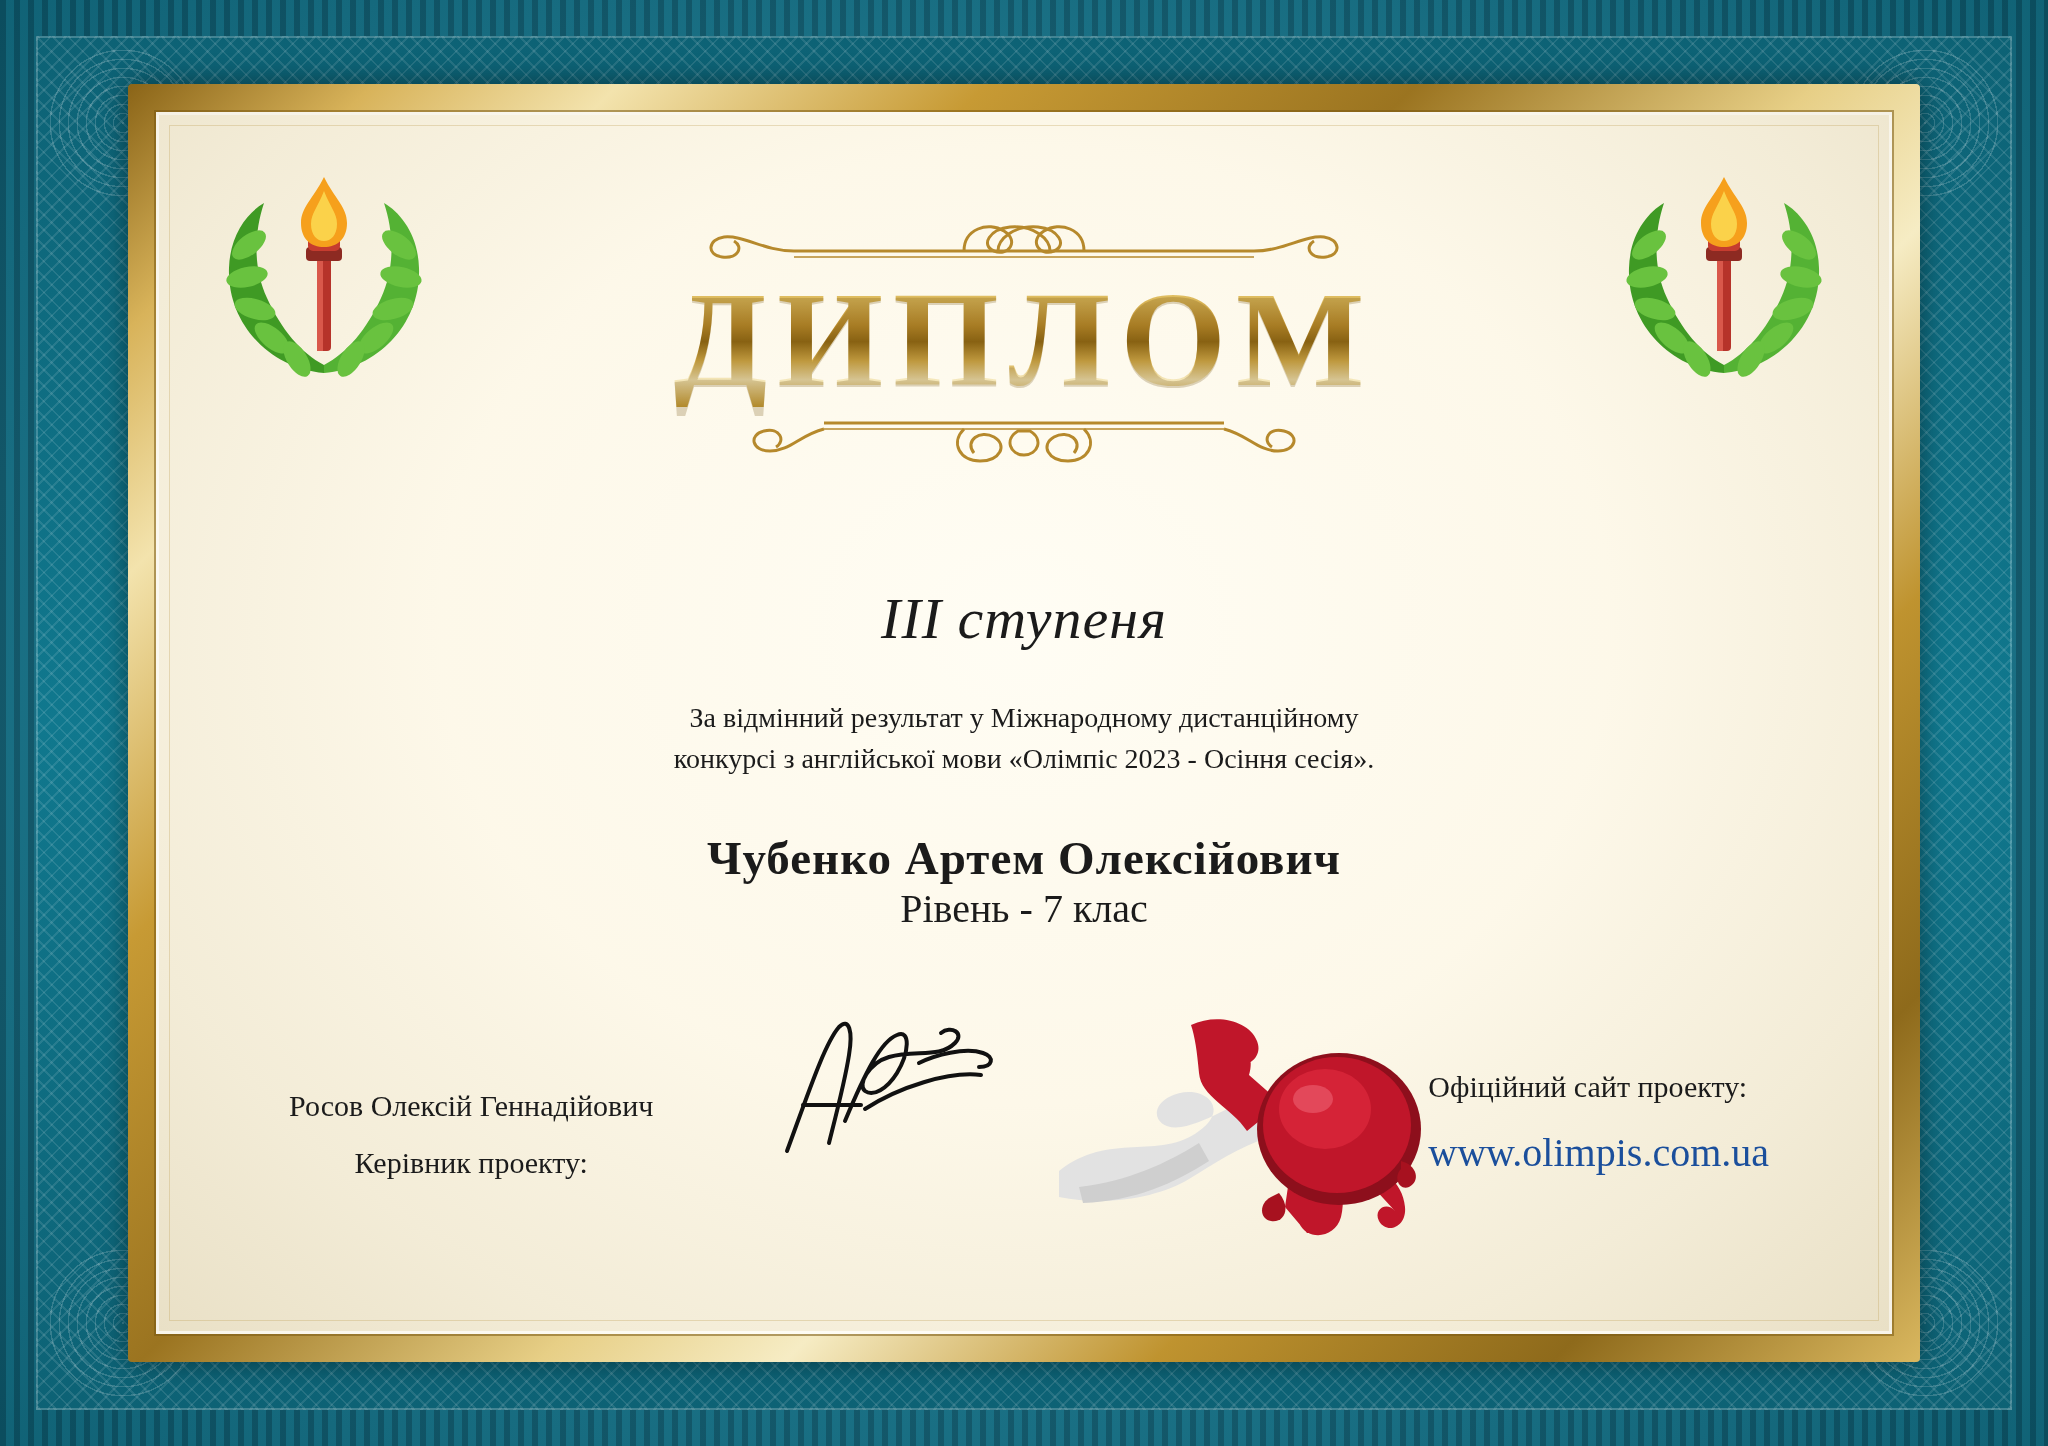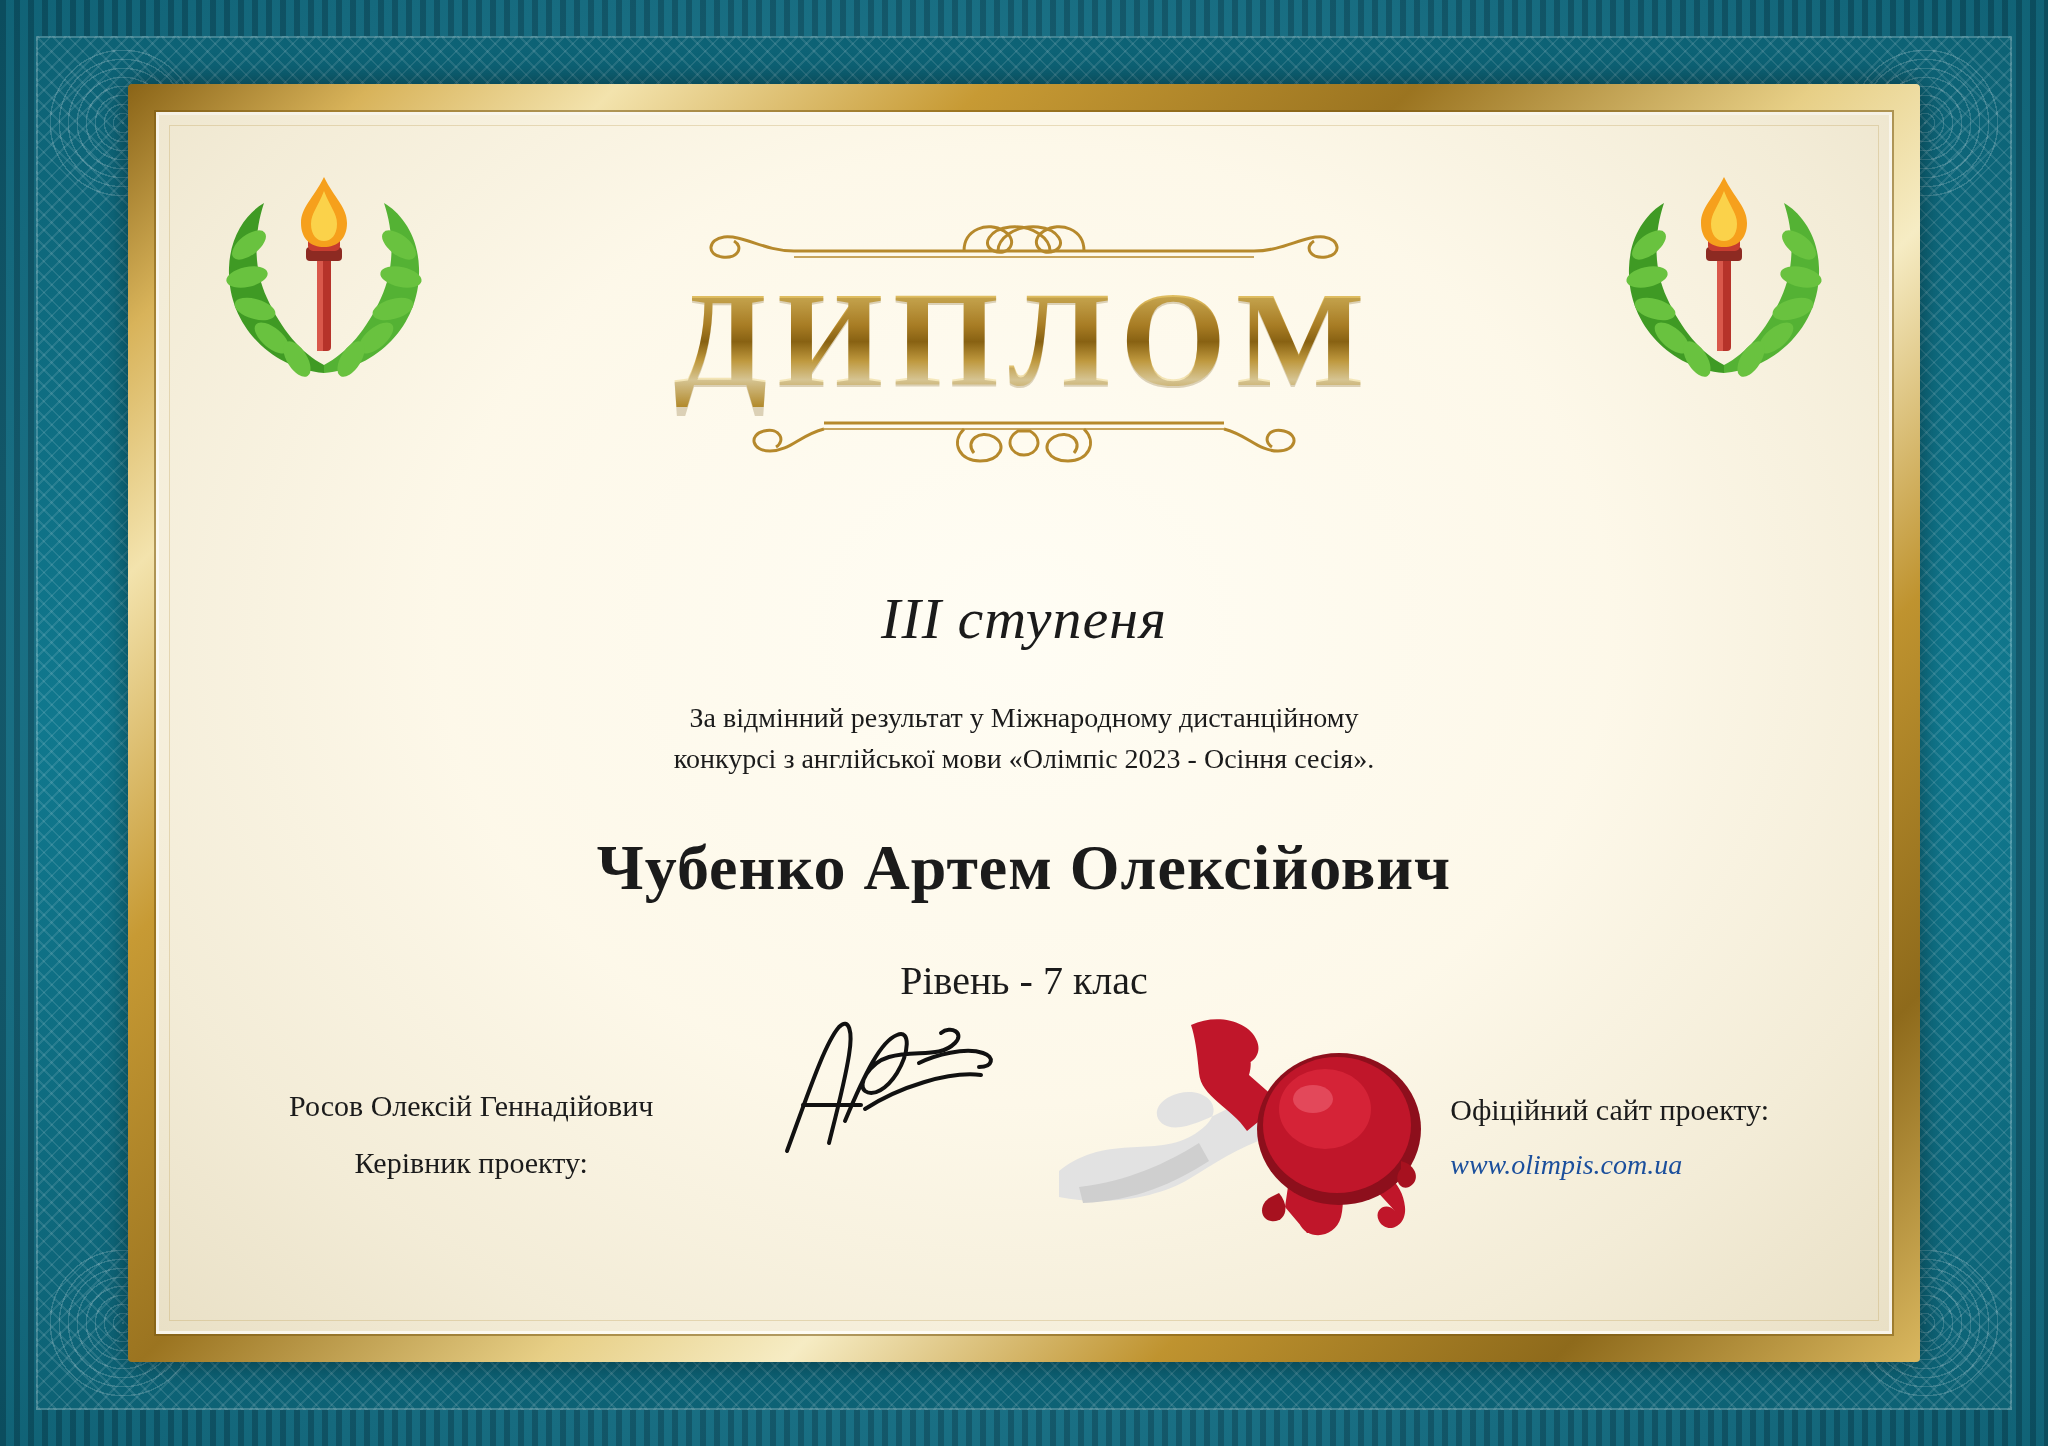--- a/index.html
+++ b/index.html
@@ -164,24 +164,23 @@
     letter-spacing: 1px;
     margin-bottom: 46px;
   }
   .reason {
     font-size: 28px;
     line-height: 1.45;
     margin: 8px auto 52px auto;
     max-width: 1250px;
   }
   .recipient {
-    font-size: 64px;
+    font-size: 47px;
     font-weight: bold;
     letter-spacing: 1px;
-    margin-bottom: 52px;
   }
   .level {
     font-size: 40px;
   }
 
   
   .footer-left {
     position: absolute;
     left: 130px;
     bottom: 140px;
@@ -194,22 +193,21 @@
     position: absolute;
     right: 120px;
     bottom: 140px;
     text-align: left;
     color: #1b1b1b;
     font-size: 30px;
     line-height: 1.9;
   }
   .site-url {
     display: block;
-    font-size: 28px;
-    font-style: italic;
+    font-size: 40px;
     color: #1b4f9c;
     text-decoration: none;
   }
   .signature {
     position: absolute;
     left: 610px;
     bottom: 160px;
     width: 260px;
     height: 170px;
   }

